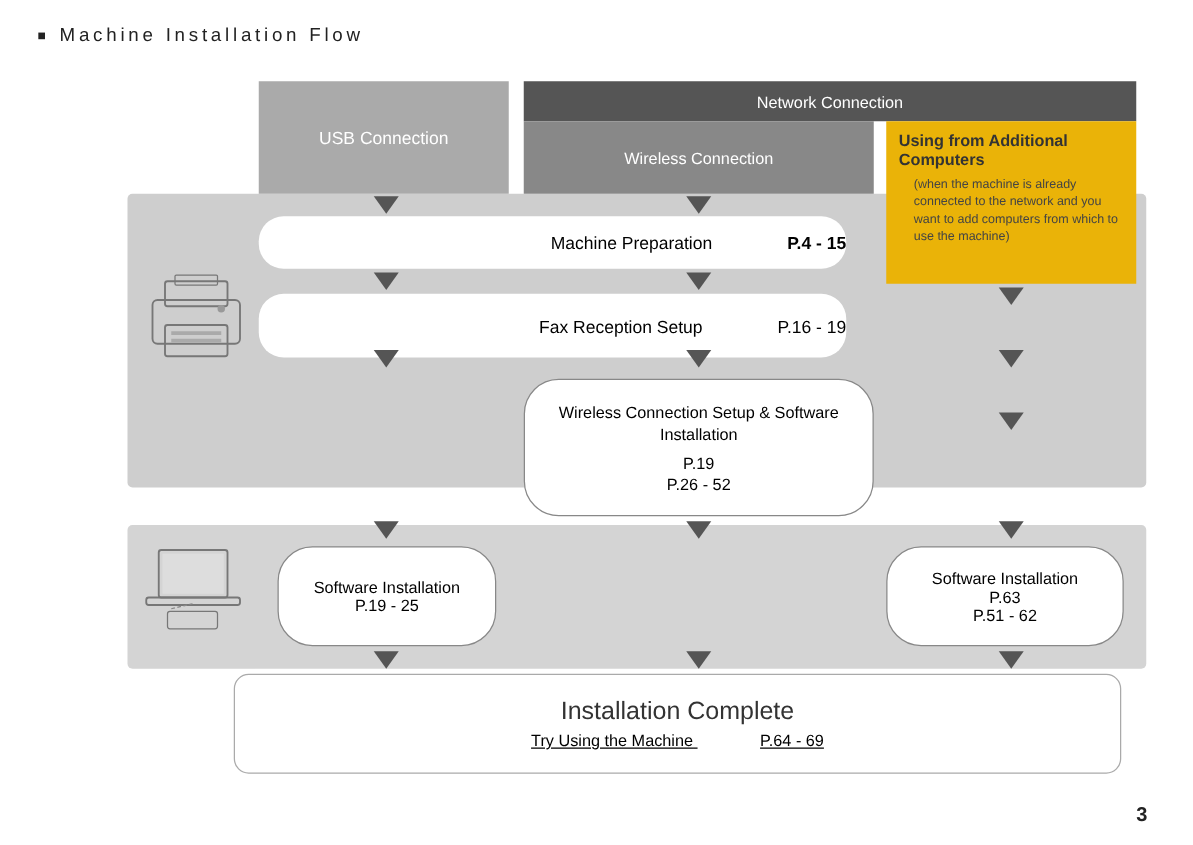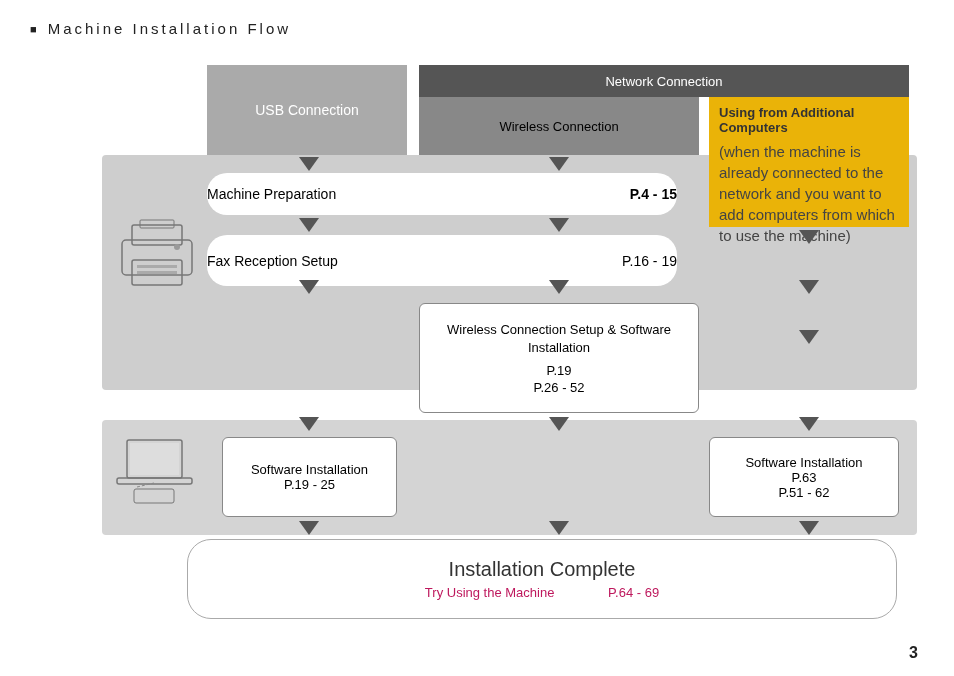--- a/index.html
+++ b/index.html
@@ -78,26 +78,26 @@
 
     
     .el { position: absolute; z-index: 2; }
 
     
     .rounded-box {
       border-radius: 20px;
       background: white;
       display: flex;
       align-items: center;
-      justify-content: space-between;
+      justify-content: flex-end;
       text-align: center;
     }
 
     .dark-rounded-box {
-      border-radius: 6px;
+      border-radius: 28px;
       background: white;
       border: 1.5px solid #888;
       display: flex;
       align-items: center;
       justify-content: center;
       text-align: center;
     }
 
     
     .tri-down {
@@ -124,26 +124,26 @@
 
     <div class="el" style="left:382px; top:10px; width:490px; height:32px; background:#555; display:flex; align-items:center; justify-content:center;">
       <span style="color:#fff; font-size:13px;">Network Connection</span>
     </div>
 
     <div class="el" style="left:170px; top:10px; width:200px; height:90px; background:#aaa; display:flex; align-items:center; justify-content:center; text-align:center;">
       <span style="color:#fff; font-size:14px;">USB Connection</span>
     </div>
 
     <div class="el" style="left:382px; top:42px; width:280px; height:58px; background:#888; display:flex; align-items:center; justify-content:center; text-align:center;">
-      <span style="color:#000000; font-size:13px;">Wireless Connection</span>
+      <span style="color:#ffffff; font-size:13px;">Wireless Connection</span>
     </div>
 
     <div class="el" style="left:672px; top:42px; width:200px; height:130px; background:#eab308; padding:8px 10px;">
       <div style="font-size:13px; font-weight:bold; color:#333; margin-bottom:6px;">Using from Additional Computers</div>
-      <div style="font-size:15px; color:#444; line-height:1.4;">(when the machine is already connected to the network and you want to add computers from which to use the machine)</div>
+      <div style="font-size:10px; color:#444; line-height:1.4;margin-left:12px;">(when the machine is already connected to the network and you want to add computers from which to use the machine)</div>
     </div>
 
     <div class="el tri-down" style="left:262px; top:102px;"></div>
 
     <div class="el tri-down" style="left:512px; top:102px;"></div>
 
     <div class="el rounded-box" style="left:170px; top:118px; width:470px; height:42px; font-size:14px;">
       <span>Machine Preparation</span>
       <span style="margin-left:60px;font-weight:bold;">P.4 - 15</span>
     </div>
@@ -213,23 +213,23 @@
         <rect x="22" y="54" width="40" height="14" rx="2" fill="none" stroke="#777" stroke-width="1"></rect>
 
         <line x1="25" y1="52" x2="42" y2="48" stroke="#888" stroke-width="1" stroke-dasharray="3,2"></line>
       </svg>
     </div>
 
     <div class="el tri-down" style="left:262px; top:466px;"></div>
     <div class="el tri-down" style="left:512px; top:466px;"></div>
     <div class="el tri-down" style="left:762px; top:466px;"></div>
 
-    <div class="el" style="left:150px; top:484px; width:710px; height:80px; background:white; border-radius:24px; border:1.5px solid #aaa; display:flex; flex-direction:column; align-items:center; justify-content:center;">
+    <div class="el" style="left:150px; top:484px; width:710px; height:80px; background:white; border-radius:12px; border:1.5px solid #aaa; display:flex; flex-direction:column; align-items:center; justify-content:center;">
       <div style="font-size:20px; color:#333;">Installation Complete</div>
-      <div style="font-size:13px; color:#be185d; margin-top:4px;">
+      <div style="font-size:13px; color:#000000; margin-top:4px;text-decoration:underline;">
         <span>Try Using the Machine</span>
         <span style="margin-left:50px;">P.64 - 69</span>
       </div>
     </div>
 
   </div>
 
   <div class="page-number">3</div>
 </div>
 

